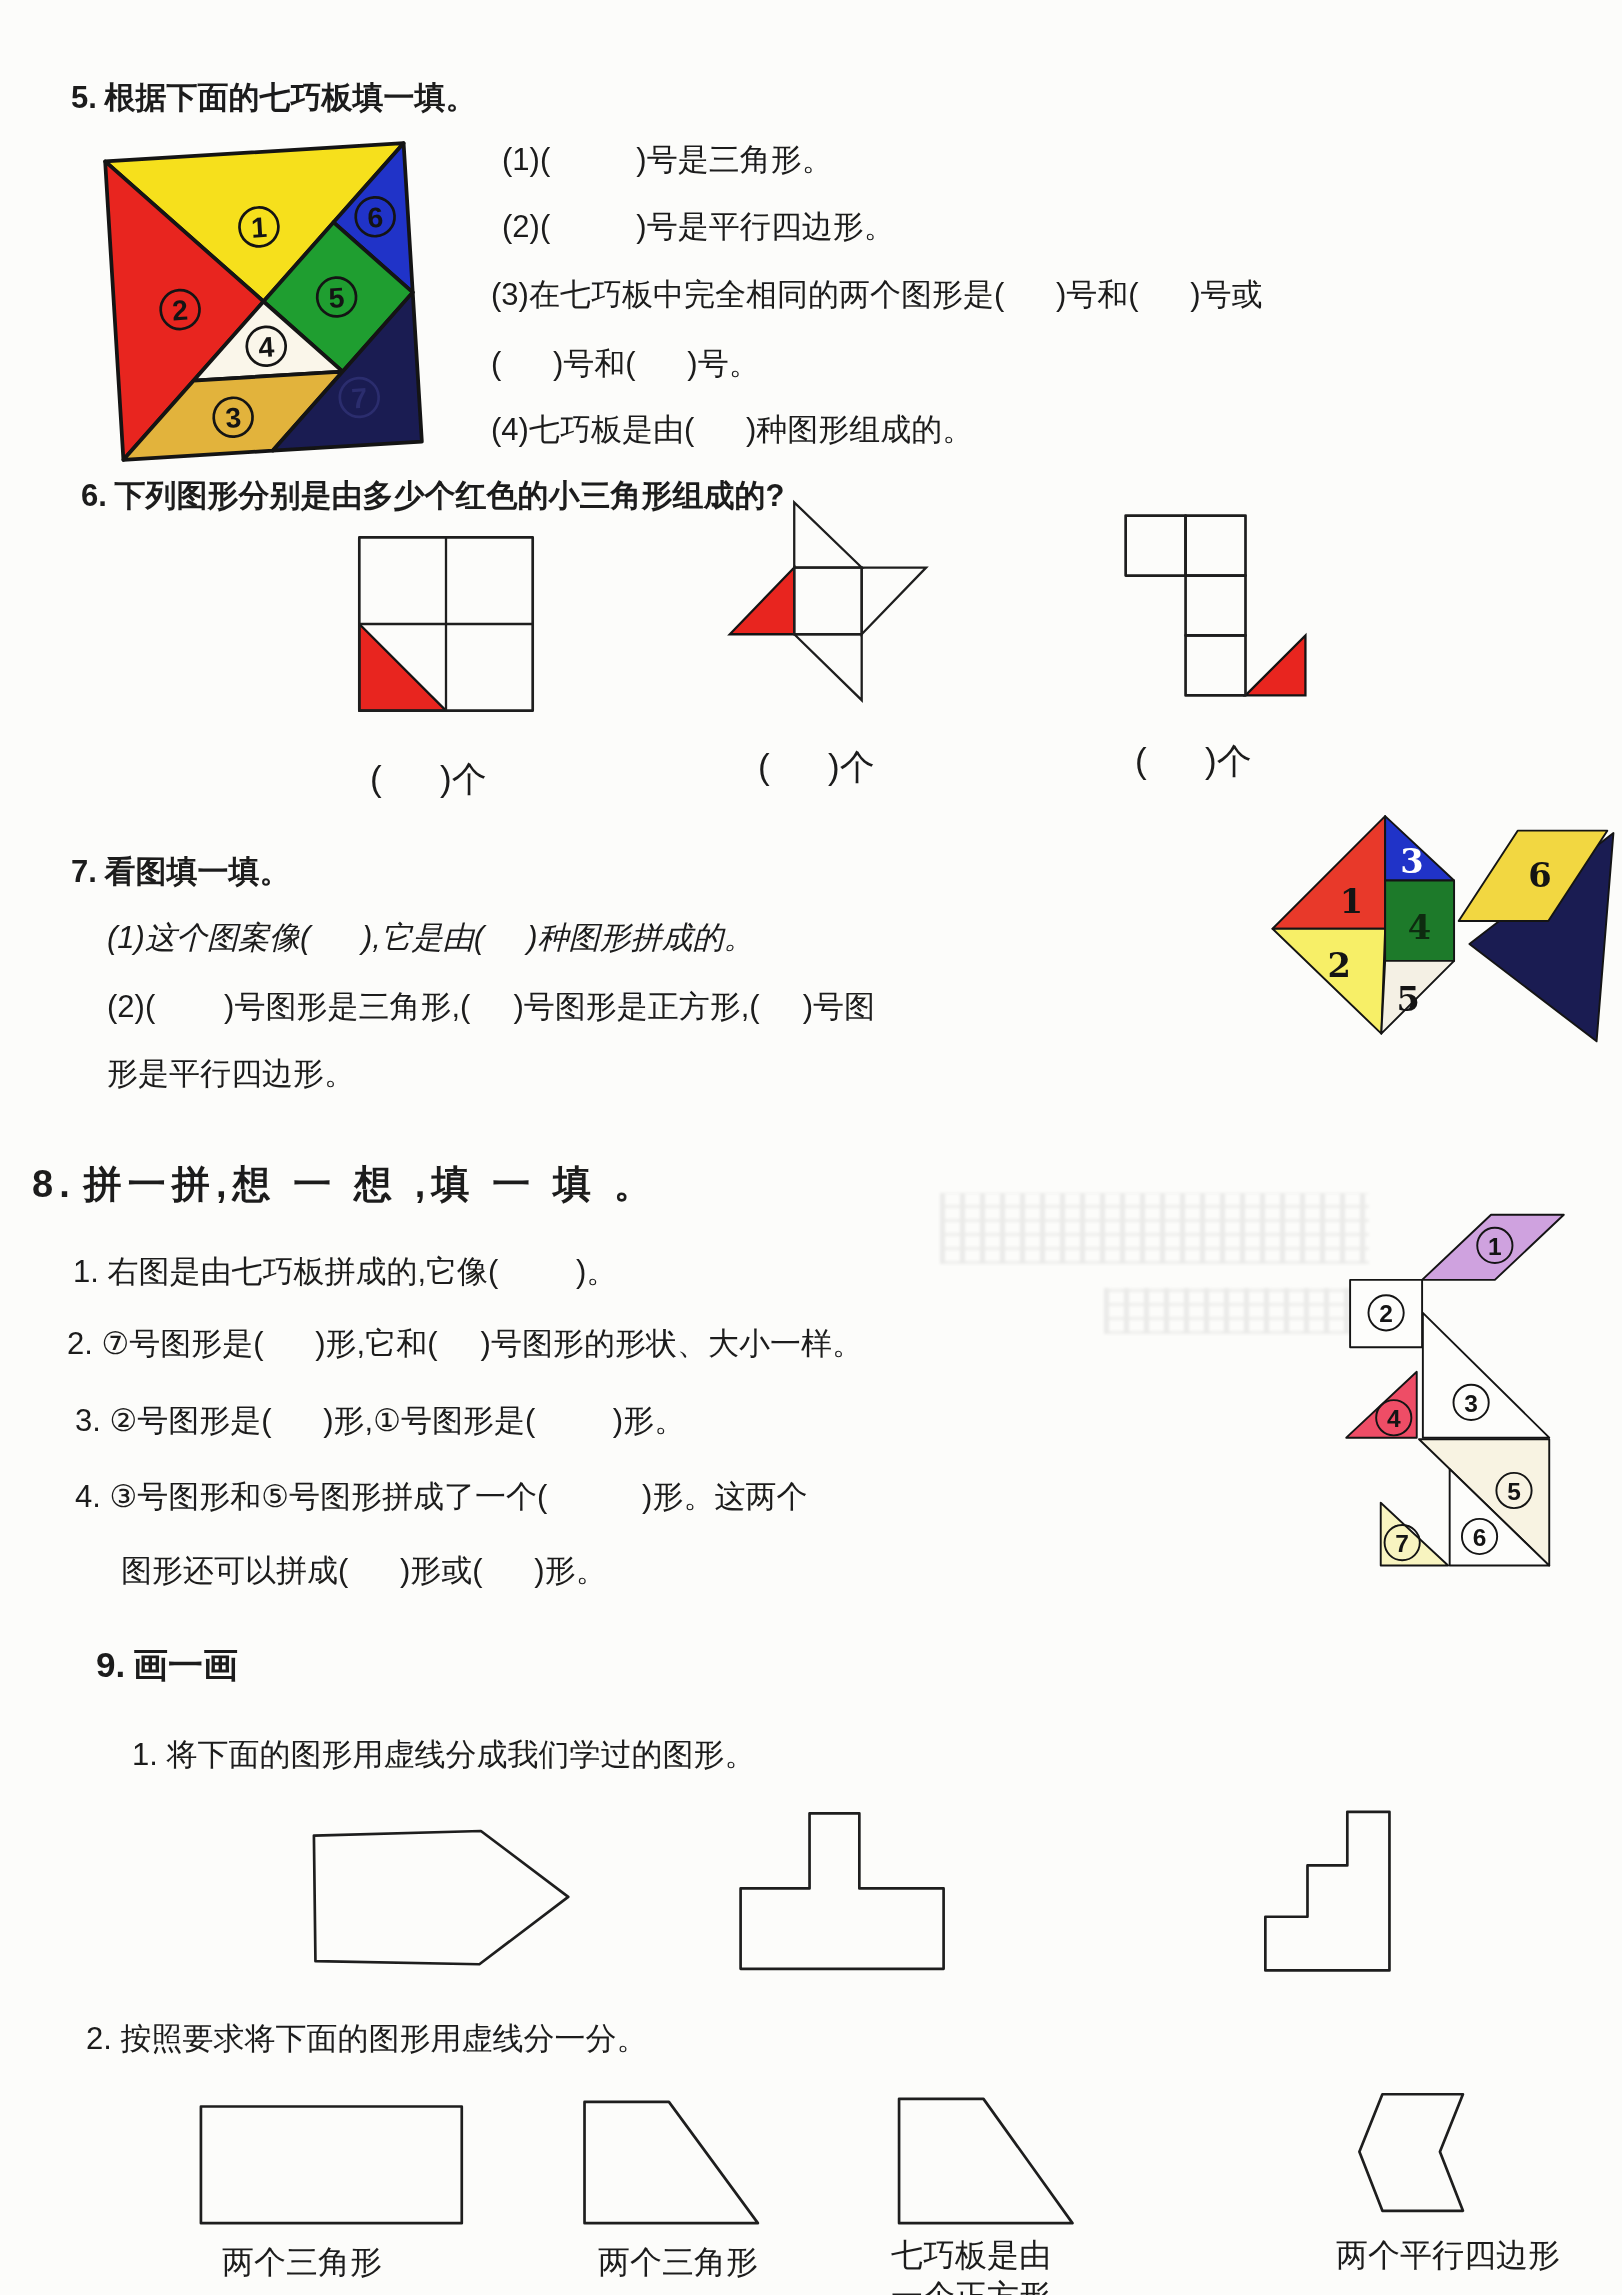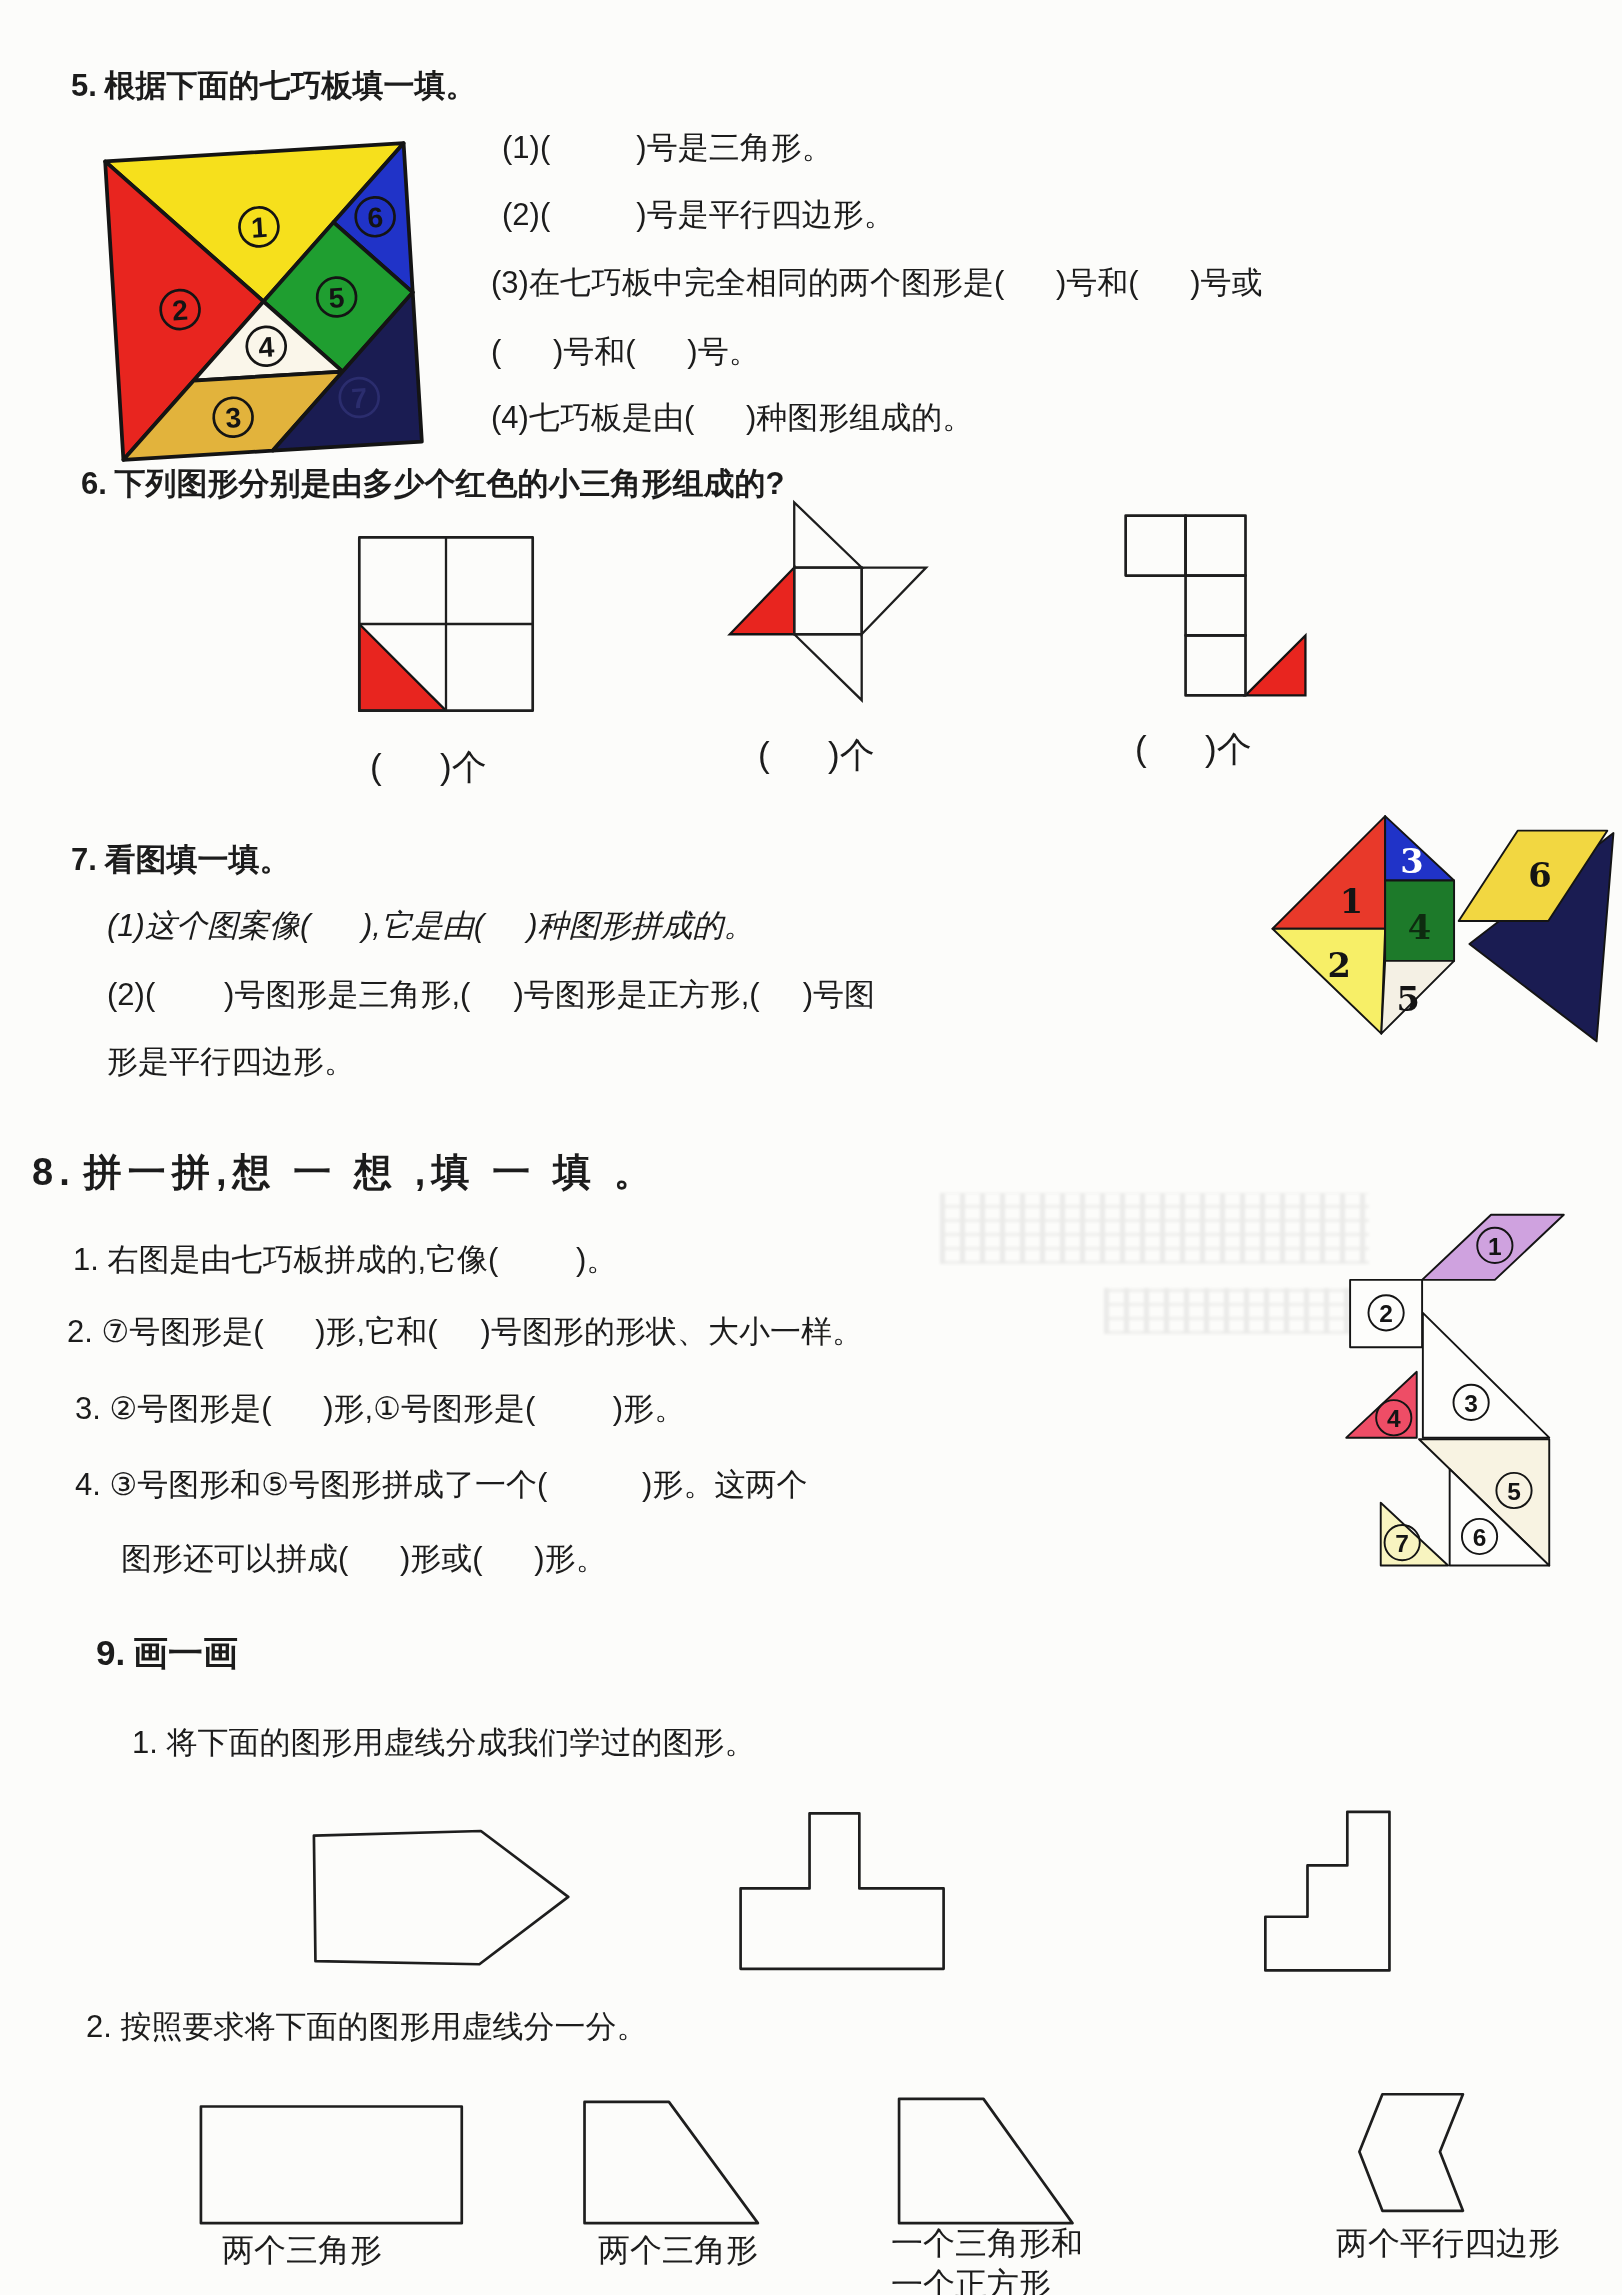--- a/index.html
+++ b/index.html
@@ -2,21 +2,21 @@
 <html style="font-size:12.3px"><head>
 <meta charset="utf-8">
 <style>
   html,body { margin:0; padding:0; background:#e8e8e6; }
   #page {
     position:relative; width:1623px; height:2295px; margin:0 auto;
     background:#fcfcfa; overflow:hidden;
     font-family:"Liberation Sans","DejaVu Sans",sans-serif;
     color:#1c1c1c;
   }
-  .t { position:absolute; white-space:pre; font-size:31px; line-height:1.25; }
+  .t { position:absolute; white-space:pre; font-size:31px; line-height:1.25;margin-top:12px; }
   .num { margin-right:7.7px; }
   .h600 { font-weight:600; }
   .h700 { font-weight:700; }
   svg { position:absolute; overflow:visible; }
   .piece { stroke:#141414; stroke-width:2.5; stroke-linejoin:round; }
   .outline { stroke:#1e1e1e; stroke-width:3.5; fill:none; stroke-linejoin:round; }
   .lbl { font-family:"DejaVu Serif","Liberation Serif",serif; font-weight:700; }
   .ghost {
     position:absolute; opacity:0.10; filter:blur(1.5px);
     background:repeating-linear-gradient(90deg,#555 0 4.6px,transparent 4.6px 20px),
@@ -166,18 +166,18 @@
 
   <svg style="left:115px; top:2085px;" width="1473" height="142" viewBox="0 0 1920 185">
     <rect x="112" y="28" width="340" height="152" class="outline"></rect>
     <polygon class="outline" points="612,22 722,22 838,180 612,180"></polygon>
     <polygon class="outline" points="1022,18 1132,18 1248,180 1022,180"></polygon>
     <polygon class="outline" points="1652,12 1757,12 1727,87 1757,164 1652,164 1622,87"></polygon>
   </svg>
 
   <div class="t" style="left:222px;  top:2230px; font-size:32px;">两个三角形</div>
   <div class="t" style="left:598px;  top:2230px; font-size:32px;">两个三角形</div>
-  <div class="t" style="left:891px; top:2223px; font-size:32px;">一个三角形和</div>
+  <div class="t" style="left:891px; top:2223px; font-size:32px;">七巧板是由</div>
   <div class="t" style="left:891px; top:2264px; font-size:32px;">一个正方形</div>
   <div class="t" style="left:1336px; top:2223px; font-size:32px;">两个平行四边形</div>
 
 </div>
 
 
 </body></html>

